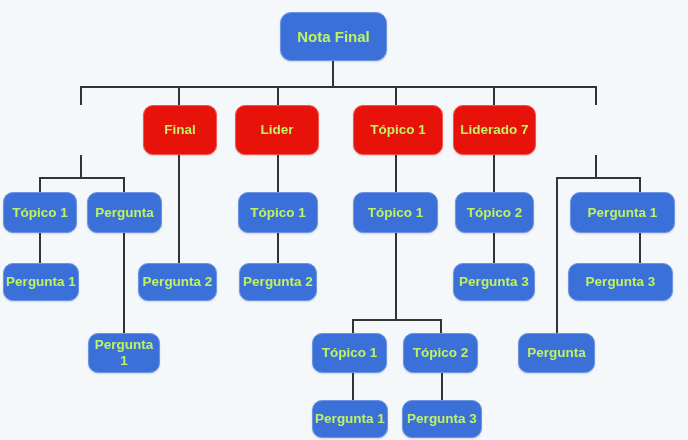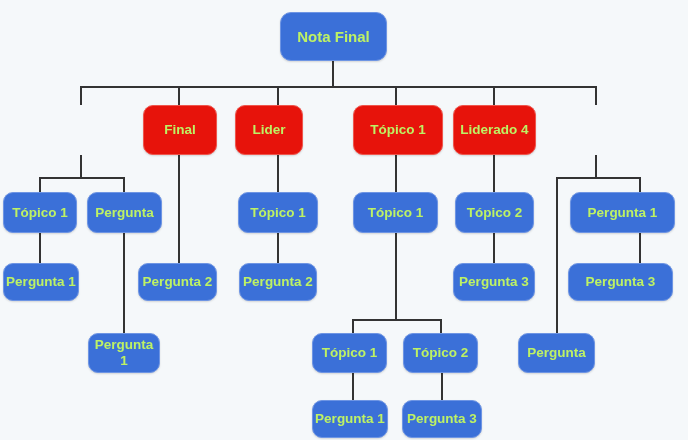--- a/index.html
+++ b/index.html
@@ -73,23 +73,23 @@
 
   <div class="line" style="left:595px;top:155px;width:2px;height:22px"></div>
   <div class="line" style="left:556px;top:177px;width:85px;height:2px"></div>
   <div class="line" style="left:556px;top:177px;width:2px;height:156px"></div>
   <div class="line" style="left:639px;top:177px;width:2px;height:15px"></div>
   <div class="line" style="left:639px;top:233px;width:2px;height:30px"></div>
 
   <div class="node blue root" style="left:280px;top:12px;width:107px;height:49px">Nota Final</div>
 
   <div class="node red" style="left:143px;top:105px;width:74px;height:50px">Final</div>
-  <div class="node red" style="left:235px;top:105px;width:68px;height:50px">Lider</div>
+  <div class="node red" style="left:235px;top:105px;width:84px;height:50px">Lider</div>
   <div class="node red" style="left:353px;top:105px;width:90px;height:50px">Tópico 1</div>
-  <div class="node red" style="left:453px;top:105px;width:83px;height:50px">Liderado 4</div>
+  <div class="node red" style="left:453px;top:105px;width:83px;height:50px">Liderado 7</div>
 
   <div class="node blue" style="left:3px;top:192px;width:74px;height:41px">Tópico 1</div>
   <div class="node blue" style="left:87px;top:192px;width:75px;height:41px">Pergunta</div>
   <div class="node blue" style="left:238px;top:192px;width:80px;height:41px">Tópico 1</div>
   <div class="node blue" style="left:353px;top:192px;width:85px;height:41px">Tópico 1</div>
   <div class="node blue" style="left:455px;top:192px;width:79px;height:41px">Tópico 2</div>
   <div class="node blue" style="left:570px;top:192px;width:105px;height:41px">Pergunta 1</div>
 
   <div class="node blue" style="left:3px;top:263px;width:76px;height:38px">Pergunta 1</div>
   <div class="node blue" style="left:138px;top:263px;width:79px;height:38px">Pergunta 2</div>

